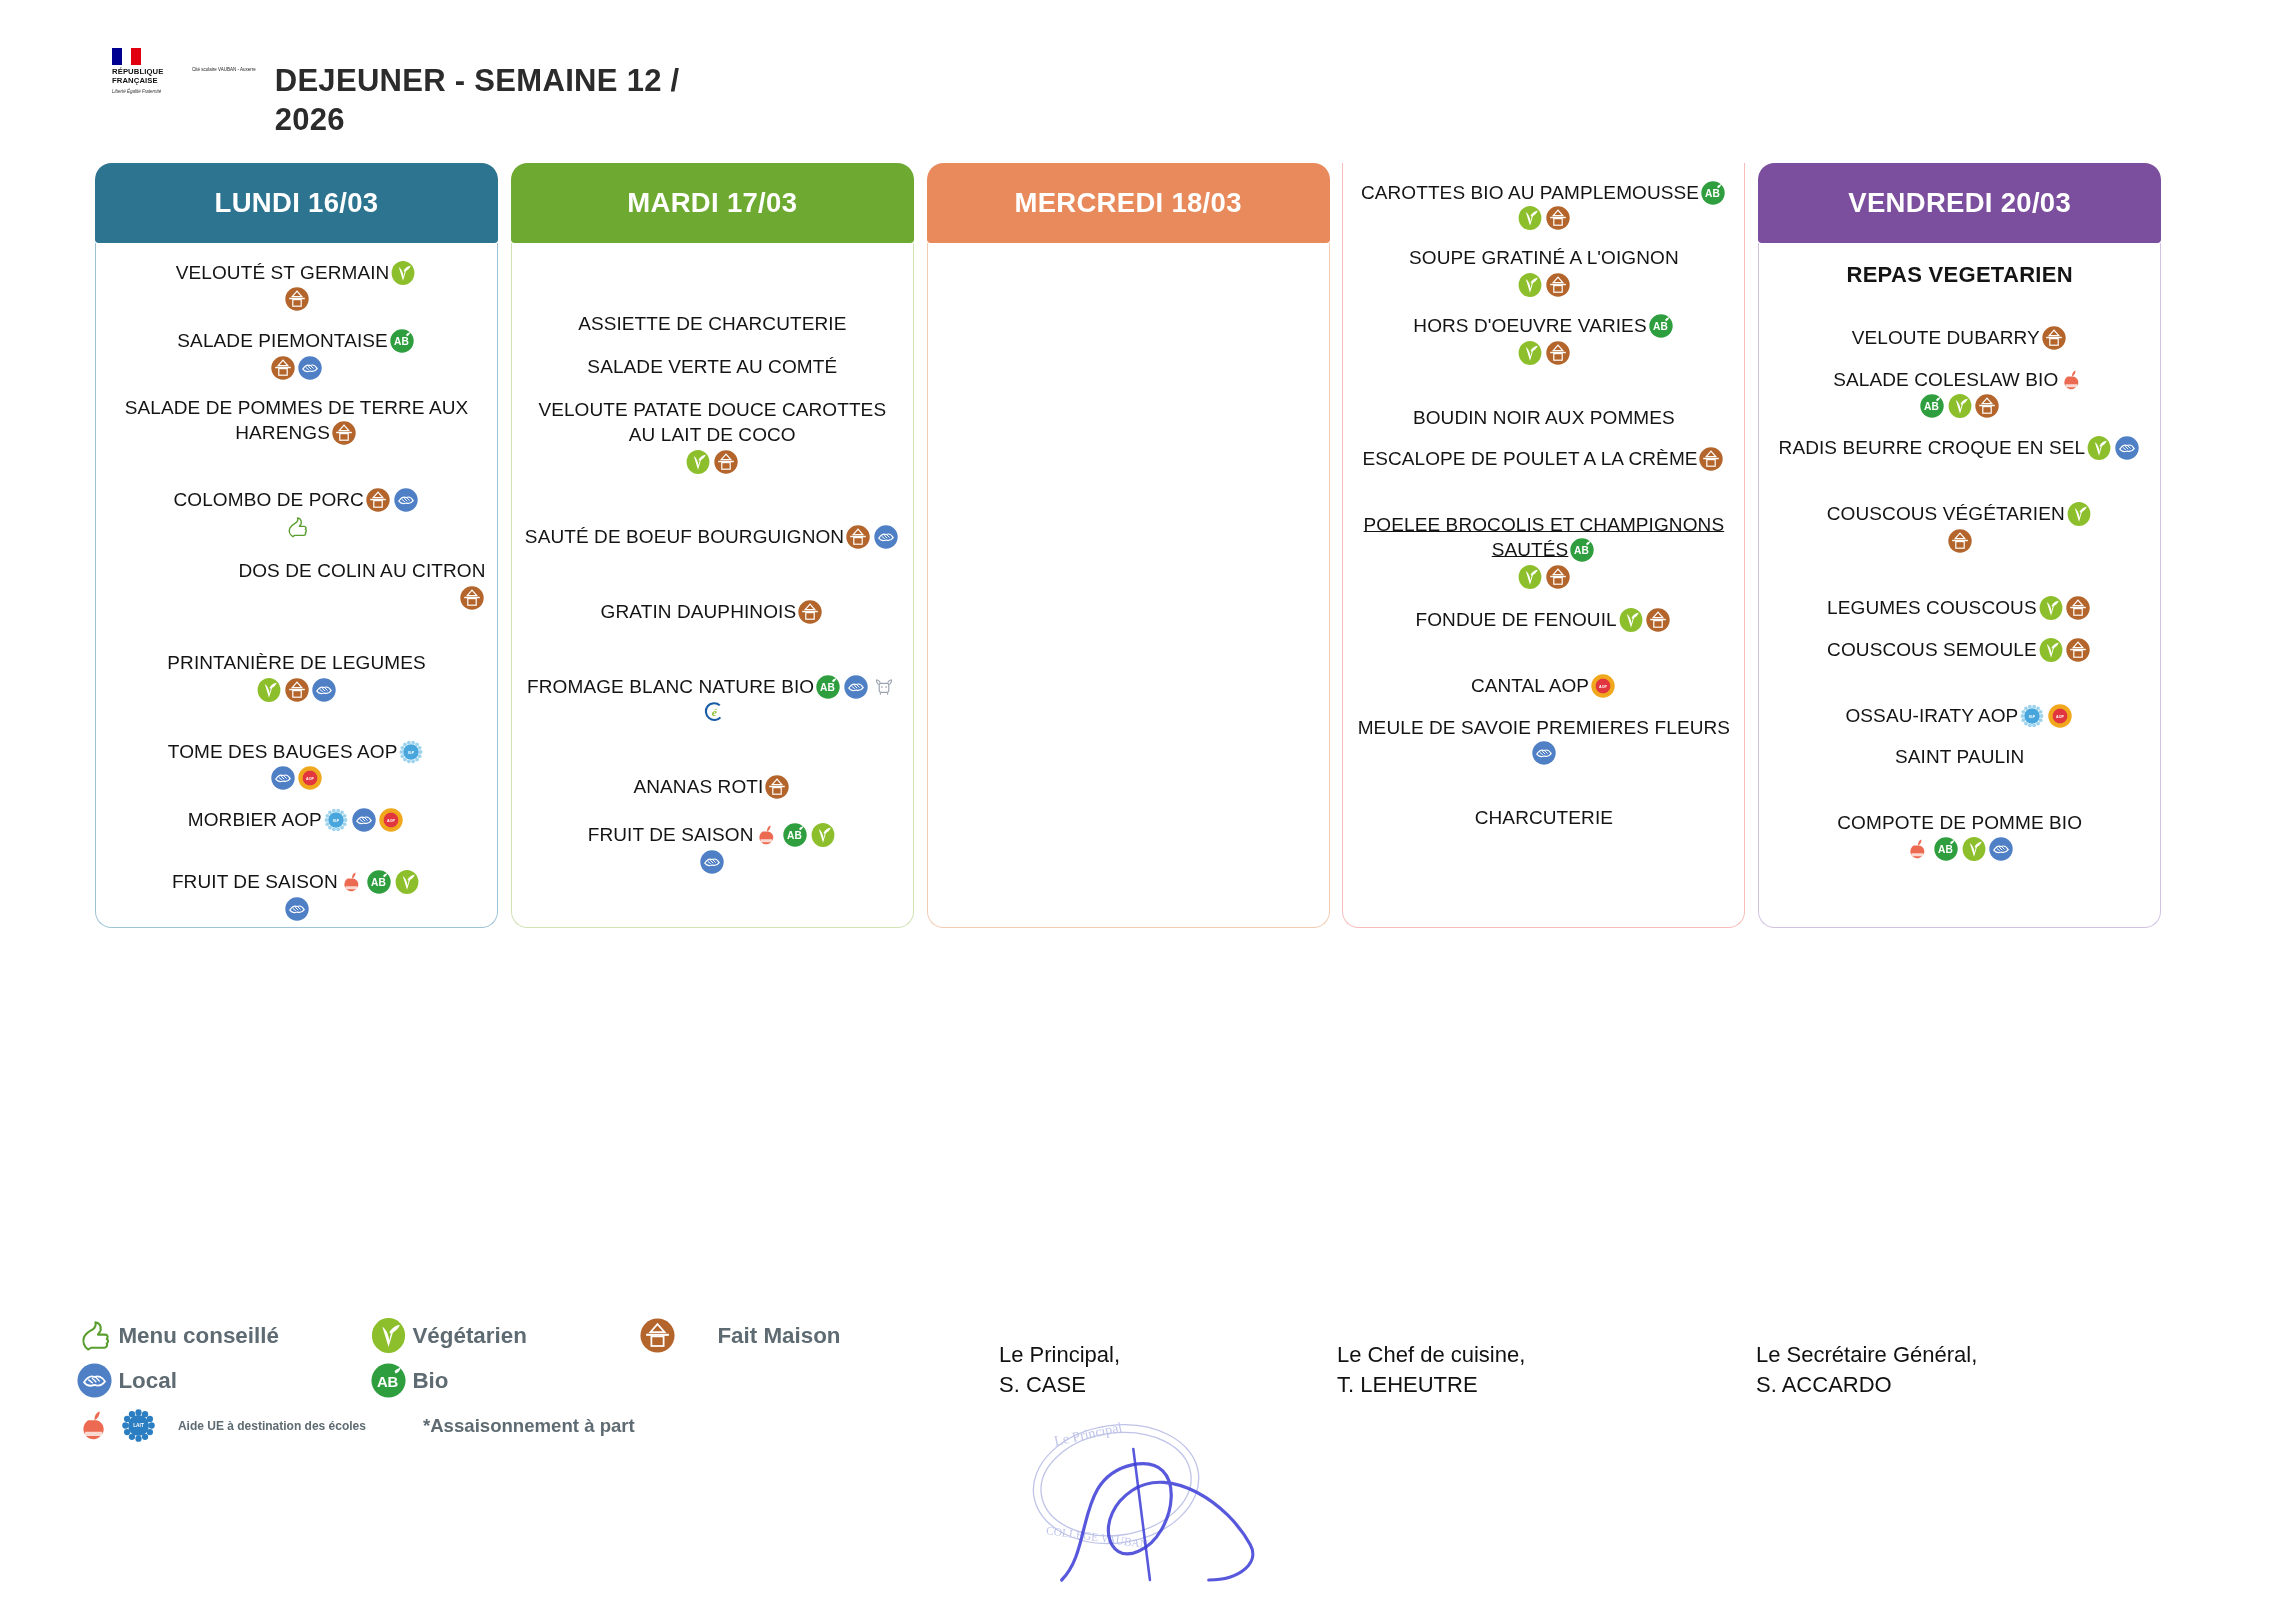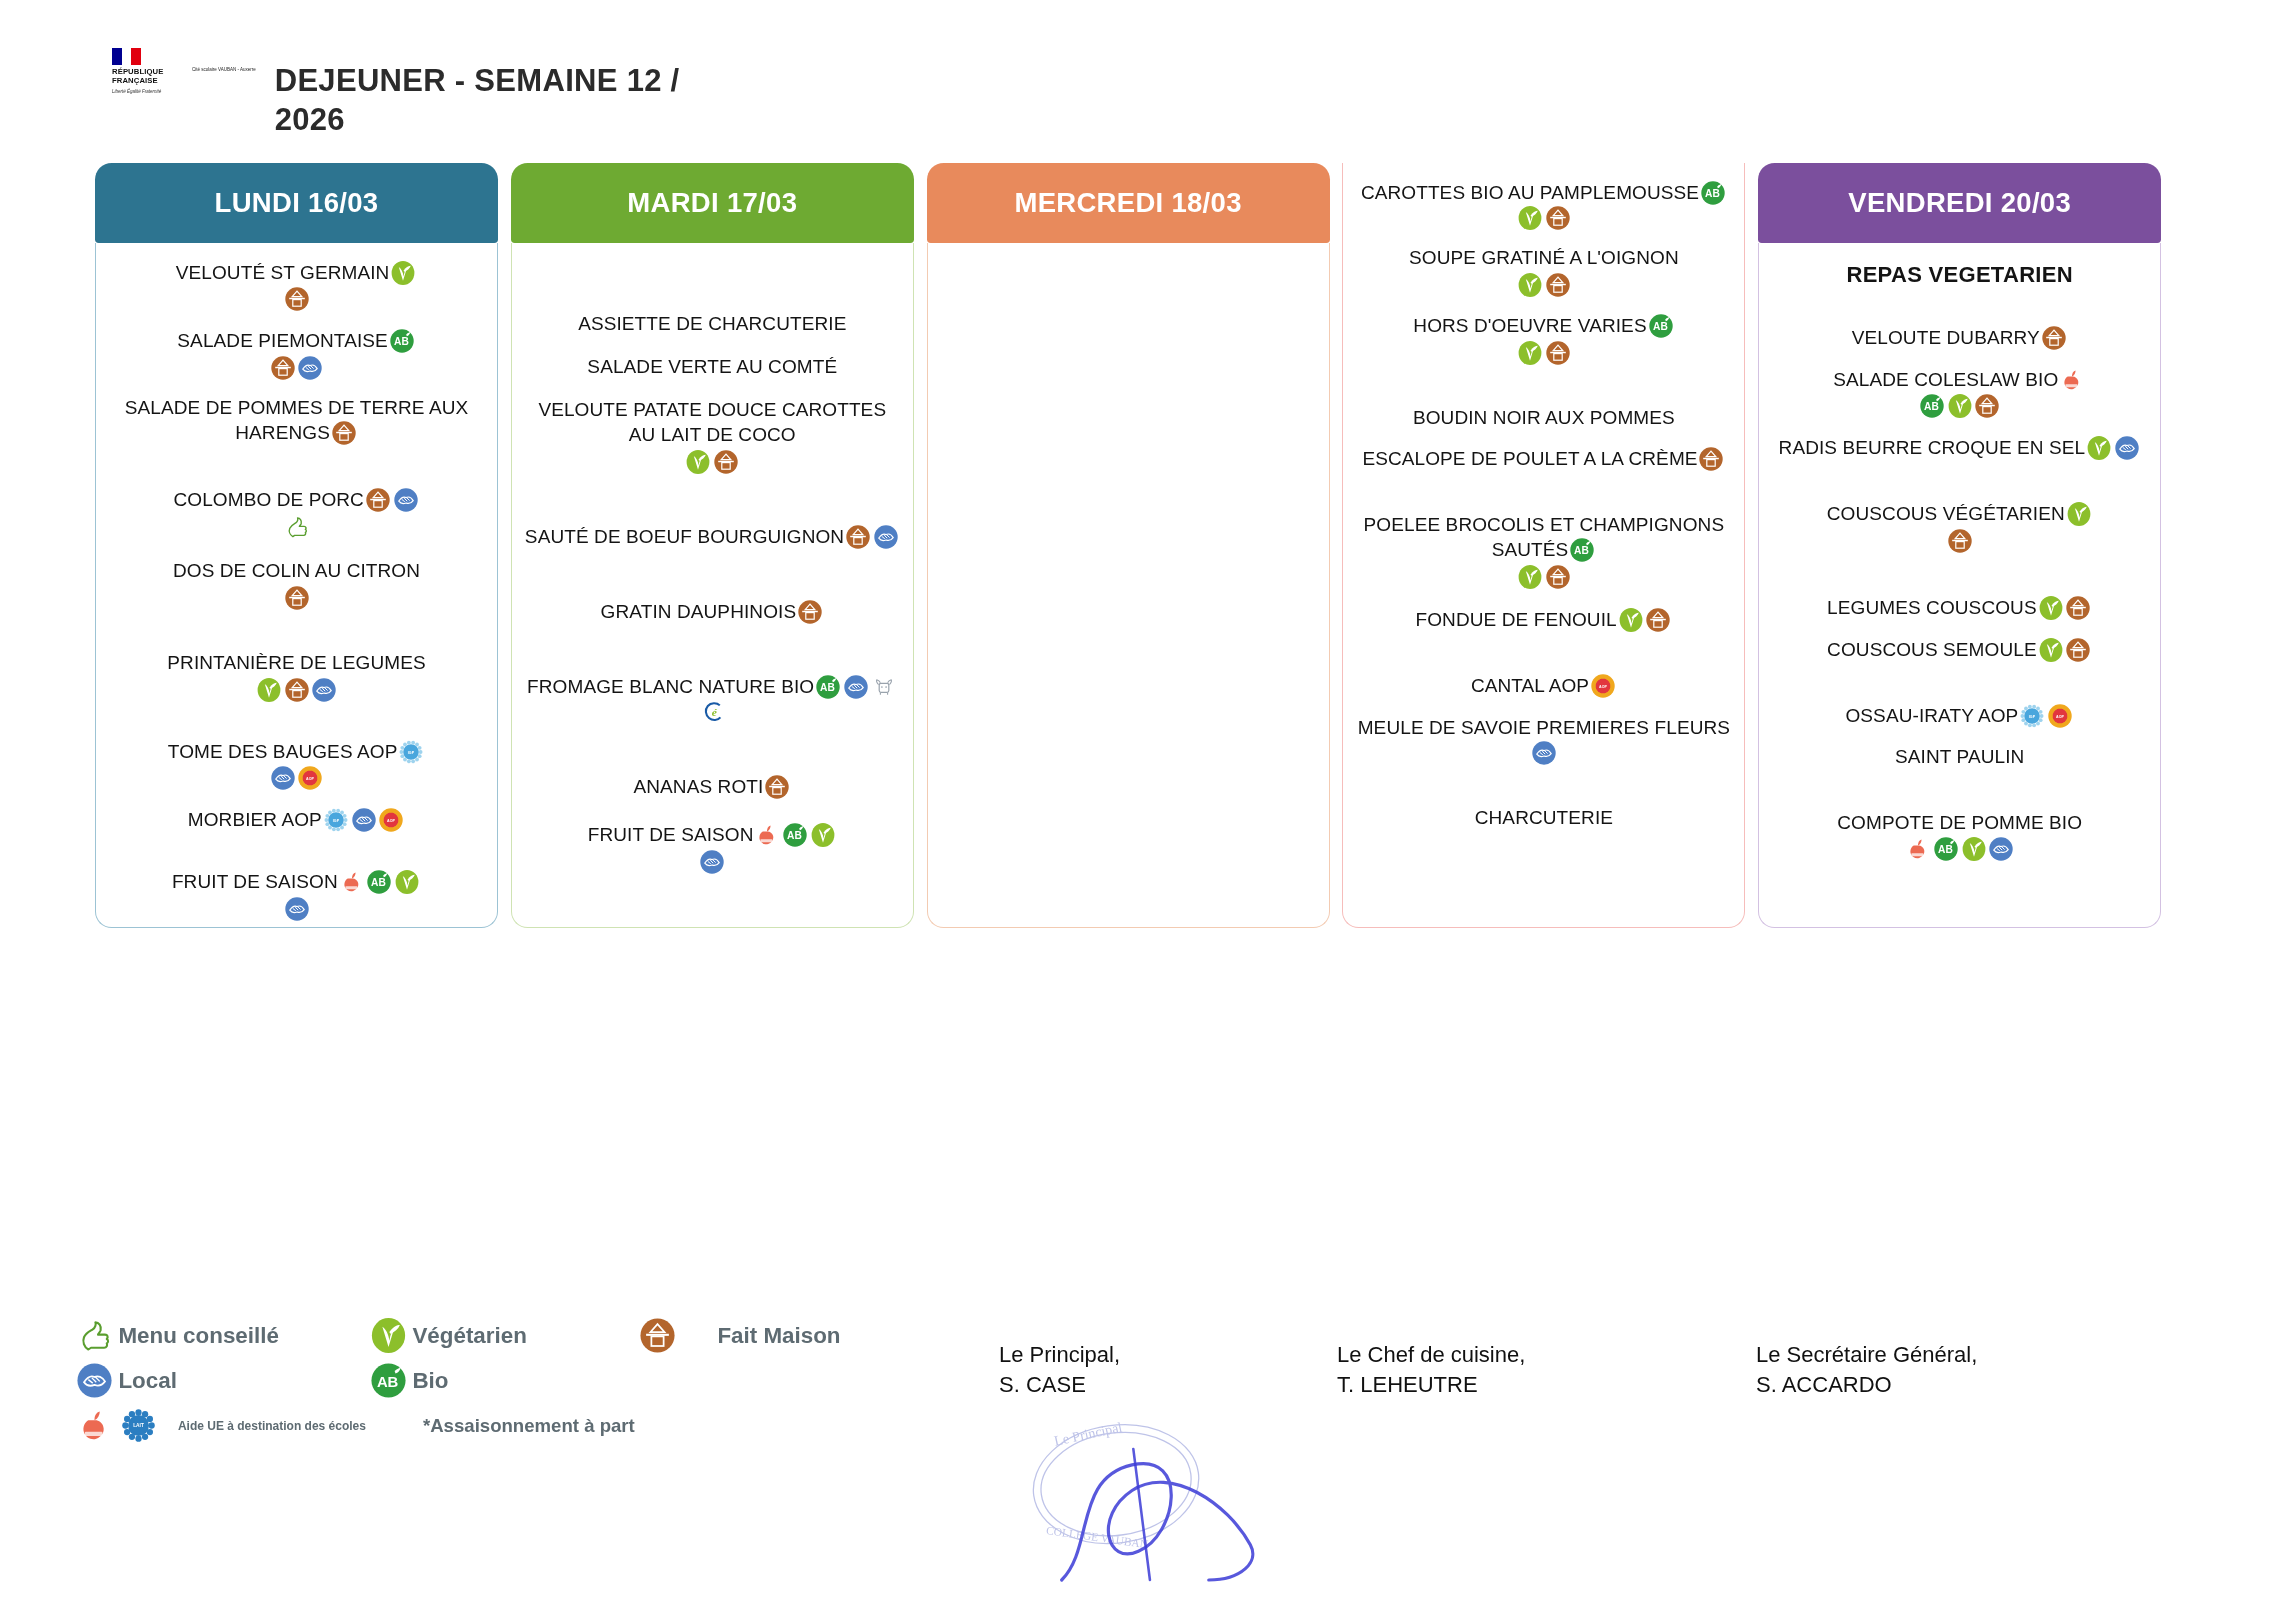--- a/index.html
+++ b/index.html
@@ -142,21 +142,21 @@
                 <path d="M20 7 L28 16 L12 16 Z" fill="none" stroke="#fff" stroke-width="2"></path>
                 <rect x="13" y="21" width="14" height="11" fill="none" stroke="#fff" stroke-width="2"></rect>
                 <rect x="7" y="18" width="26" height="2.4" fill="#fff"></rect>
               </svg></span><span class="ico" style="width: 24px; height: 24px; line-height: 24px;"><svg viewBox="0 0 40 40">
                 <circle cx="20" cy="20" r="19.5" fill="#4f7fc4"></circle>
                 <path d="M8 22 C12 16 16 14 20 16 C24 14 29 16 32 21 C29 25 25 27 20 25 C15 27 11 26 8 22 Z" fill="none" stroke="#fff" stroke-width="2"></path>
                 <path d="M13 19 L18 23 M17 17 L22 22 M21 16 L26 21" stroke="#fff" stroke-width="1.6" fill="none"></path>
               </svg></span><div style="line-height: 1; margin-top: 2.6px;"><span class="ico" style="width: 24px; height: 24px; line-height: 24px;"><svg viewBox="0 0 40 40">
                   <path d="M13 36 C8 33 6 27 8 22 C10 17 15 15 18 13 C21 11 22 7 21 5 C25 5 28 9 27 14 C26 17 24 18 24 19 L32 19 C35 19 36 22 34 24 C36 25 36 28 34 29 C35 31 34 34 31 34 L16 34 Z" fill="none" stroke="#5a9e2f" stroke-width="2.4" stroke-linejoin="round"></path>
                 </svg></span></div></div>
-          <div class="dish" style="margin-bottom: 40px;"><span class="txt">DOS DE COLIN AU CITRON</span><div style="line-height: 1; margin-top: 2.6px;"><span class="ico" style="width: 24px; height: 24px; line-height: 24px;"><svg viewBox="0 0 40 40">
+          <div class="dish" style="margin-bottom: 40px; text-align: right;"><span class="txt">DOS DE COLIN AU CITRON</span><div style="line-height: 1; margin-top: 2.6px;"><span class="ico" style="width: 24px; height: 24px; line-height: 24px;"><svg viewBox="0 0 40 40">
                   <circle cx="20" cy="20" r="19.5" fill="#b3652c"></circle>
                   <path d="M20 7 L28 16 L12 16 Z" fill="none" stroke="#fff" stroke-width="2"></path>
                   <rect x="13" y="21" width="14" height="11" fill="none" stroke="#fff" stroke-width="2"></rect>
                   <rect x="7" y="18" width="26" height="2.4" fill="#fff"></rect>
                 </svg></span></div></div>
           <div class="dish" style="margin-bottom: 37px;"><span class="txt">PRINTANIÈRE DE LEGUMES</span><div style="line-height: 1; margin-top: 2.6px;"><span class="ico" style="width: 24px; height: 24px; line-height: 24px;"><svg viewBox="0 0 40 40">
                   <ellipse cx="20" cy="20" rx="19" ry="20" fill="#8cbf2b"></ellipse>
                   <path d="M13 10 L20 33 L27 10 C24 14 22 19 21 26 C20 18 17 13 13 10 Z" fill="#ffffff"></path>
                   <path d="M21 16 C25 10 30 8 33 8 C31 13 27 16 22 18 Z" fill="#ffffff"></path>
                 </svg></span><span class="ico" style="width: 24px; height: 24px; line-height: 24px;"><svg viewBox="0 0 40 40">
@@ -398,21 +398,21 @@
                   <rect x="13" y="21" width="14" height="11" fill="none" stroke="#fff" stroke-width="2"></rect>
                   <rect x="7" y="18" width="26" height="2.4" fill="#fff"></rect>
                 </svg></span></div></div>
           <div class="dish" style="margin-bottom: 15.4px;"><span class="txt">BOUDIN NOIR AUX POMMES</span></div>
           <div class="dish" style="margin-bottom: 41px;"><span class="txt">ESCALOPE DE POULET A LA CRÈME</span><span class="ico" style="width: 24px; height: 24px; line-height: 24px;"><svg viewBox="0 0 40 40">
                 <circle cx="20" cy="20" r="19.5" fill="#b3652c"></circle>
                 <path d="M20 7 L28 16 L12 16 Z" fill="none" stroke="#fff" stroke-width="2"></path>
                 <rect x="13" y="21" width="14" height="11" fill="none" stroke="#fff" stroke-width="2"></rect>
                 <rect x="7" y="18" width="26" height="2.4" fill="#fff"></rect>
               </svg></span></div>
-          <div class="dish" style="margin-bottom: 18px;"><span class="txt">POELEE BROCOLIS ET CHAMPIGNONS SAUTÉS</span><span class="ico" style="width: 24px; height: 24px; line-height: 24px;"><svg viewBox="0 0 40 40" style="font-size:17px">
+          <div class="dish" style="margin-bottom: 18px; text-decoration: underline;"><span class="txt">POELEE BROCOLIS ET CHAMPIGNONS SAUTÉS</span><span class="ico" style="width: 24px; height: 24px; line-height: 24px;"><svg viewBox="0 0 40 40" style="font-size:17px">
                 <circle cx="20" cy="20" r="19.5" fill="#2f9e3f"></circle>
                 <text x="19" y="27" font-size="17" font-family="Liberation Sans, sans-serif" font-weight="bold" fill="#fff" text-anchor="middle">AB</text>
                 <path d="M27 9 C30 6 33 6 34 5 C33 9 31 11 28 12 Z" fill="#fff"></path>
               </svg></span><div style="line-height: 1; margin-top: 2.6px;"><span class="ico" style="width: 24px; height: 24px; line-height: 24px;"><svg viewBox="0 0 40 40">
                   <ellipse cx="20" cy="20" rx="19" ry="20" fill="#8cbf2b"></ellipse>
                   <path d="M13 10 L20 33 L27 10 C24 14 22 19 21 26 C20 18 17 13 13 10 Z" fill="#ffffff"></path>
                   <path d="M21 16 C25 10 30 8 33 8 C31 13 27 16 22 18 Z" fill="#ffffff"></path>
                 </svg></span><span class="ico" style="width: 24px; height: 24px; line-height: 24px;"><svg viewBox="0 0 40 40">
                   <circle cx="20" cy="20" r="19.5" fill="#b3652c"></circle>
                   <path d="M20 7 L28 16 L12 16 Z" fill="none" stroke="#fff" stroke-width="2"></path>

